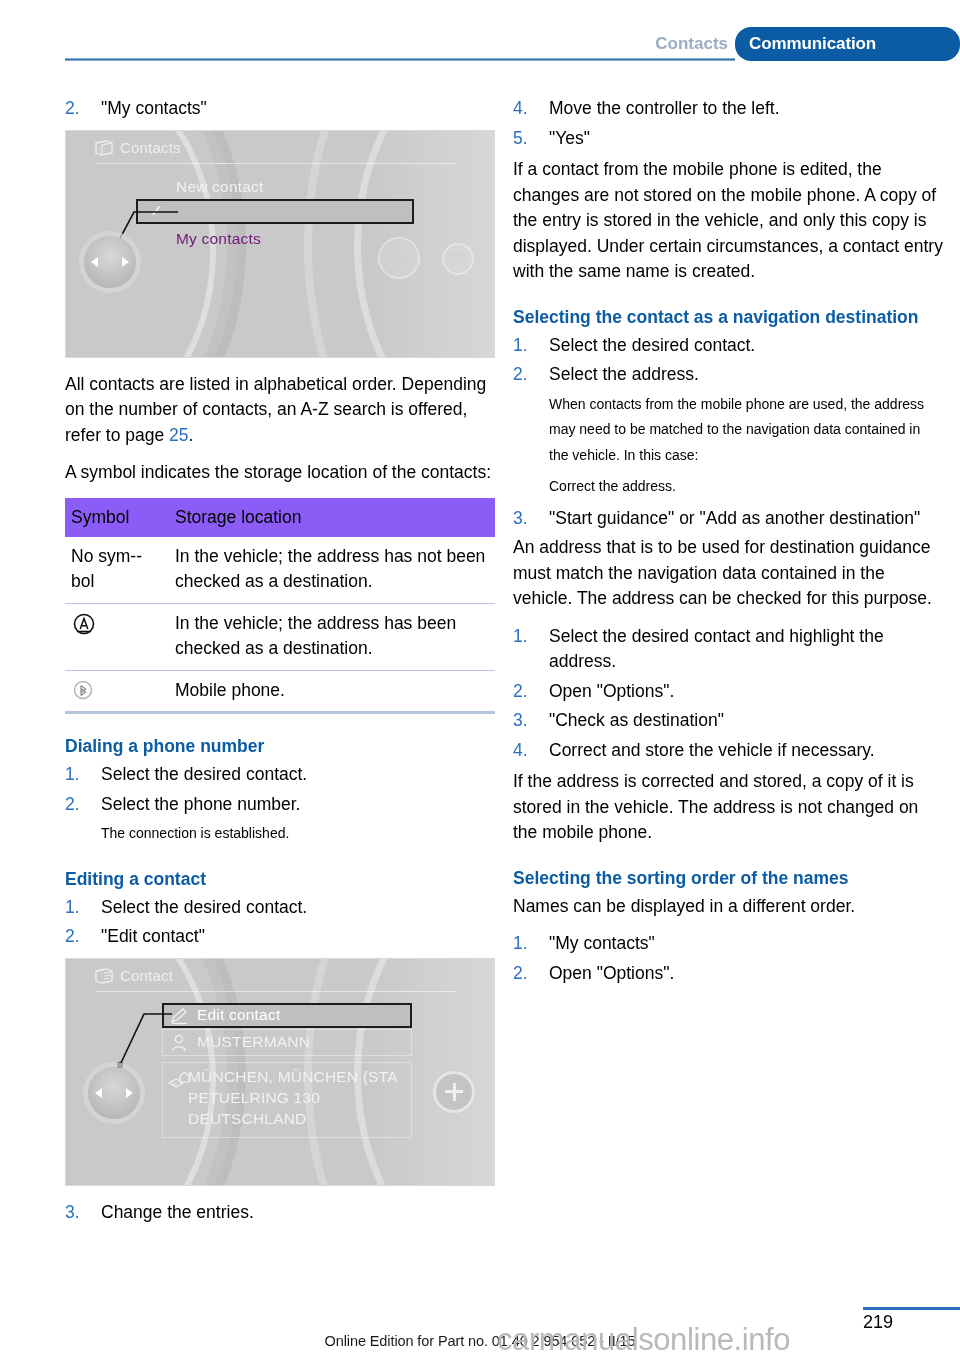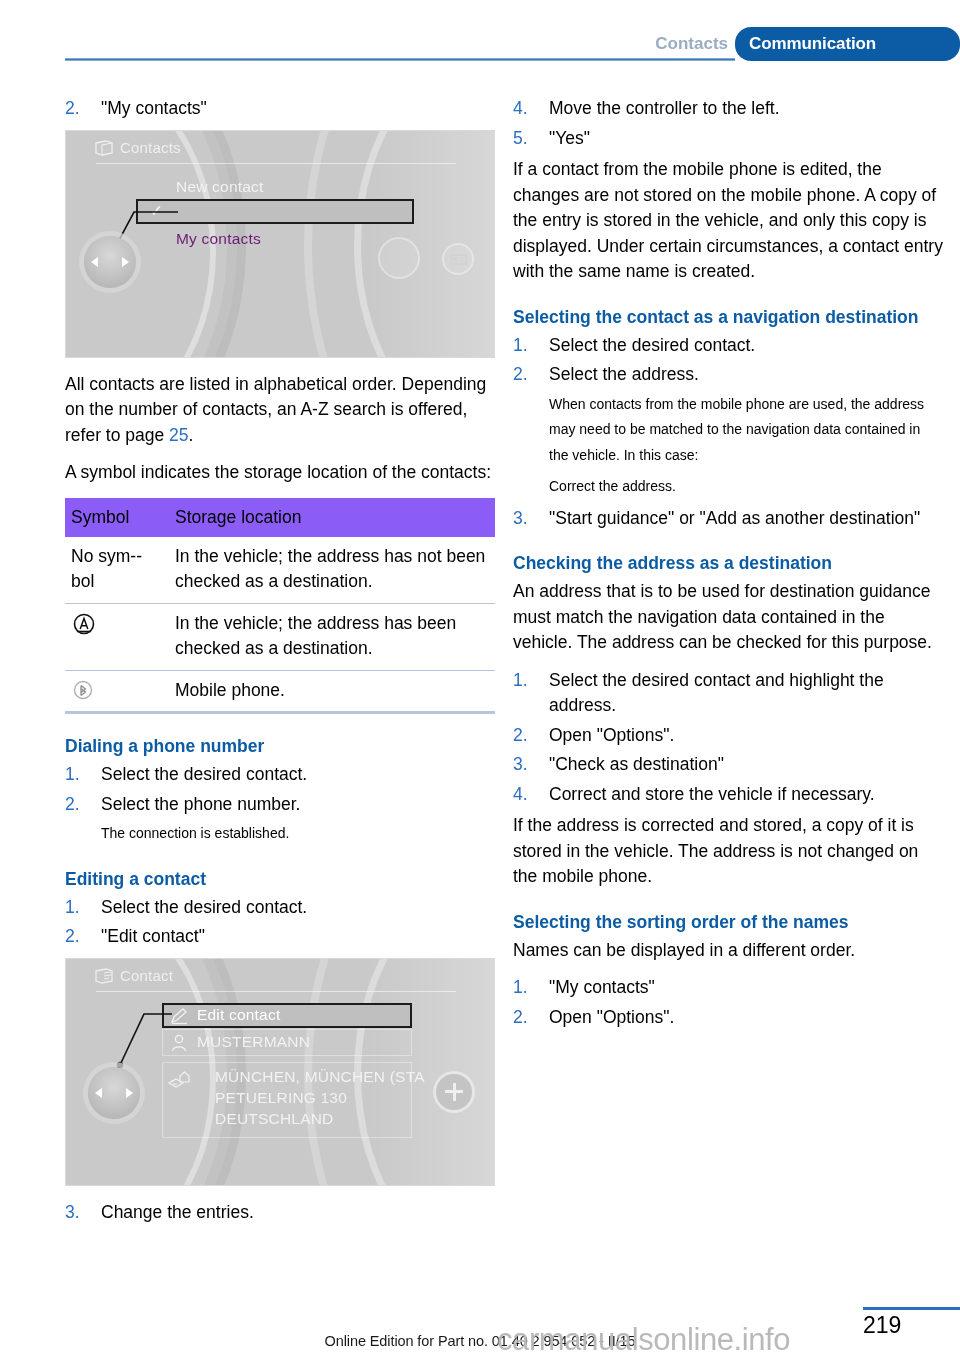--- a/index.html
+++ b/index.html
@@ -156,21 +156,21 @@
     color: #f2f2f2; font-size: 15.5px; line-height: 21px;
   }
 
   
   .footer-rule {
     position: absolute; left: 863px; top: 1307px; width: 97px; height: 3px;
     background: #2a6fc0;
   }
   .page-num {
     position: absolute; left: 863px; top: 1312px; width: 78px;
-    text-align: left; font-size: 23px; color: #000;
+    text-align: left; font-size: 18px; color: #000;
   }
   .edition {
     position: absolute; left: 0; top: 1333px; width: 960px;
     text-align: center; font-size: 14.5px; color: #1a1a1a;
     letter-spacing: -0.1px;
   }
   .watermark {
     position: absolute; left: 497px; top: 1322px;
     font-size: 31px; color: #b9b9b9; letter-spacing: -0.4px;
     white-space: nowrap; pointer-events: none;
@@ -345,21 +345,21 @@
       <div class="menu-row" style="left:131px; top:74px;">
         <span>MUSTERMANN</span>
       </div>
 
       <div class="field-box" style="left:96px; top:103px; width:250px; height:76px;"></div>
       <svg style="position:absolute; left:101px; top:108px; width:24px; height:22px;" viewBox="0 0 24 22">
         <path d="M2 16 L9 12 L16 16 L9 20 Z" fill="none" stroke="#f2f2f2" stroke-width="1.2"></path>
         <path d="M4 14 L7 14 M6 17 L10 17" stroke="#f2f2f2" stroke-width="1"></path>
         <path d="M13 9 L17.5 5 L22 9 L22 15 L13 15 Z" fill="none" stroke="#f2f2f2" stroke-width="1.2"></path>
       </svg>
-      <div class="menu-row" style="left:149px; top:107px; line-height:21px;">
+      <div class="menu-row" style="left:122px; top:107px; line-height:21px;">
         <div>MÜNCHEN, MÜNCHEN (STA</div>
         <div>PETUELRING 130</div>
         <div>DEUTSCHLAND</div>
       </div>
 
       <svg style="position:absolute; left:48px; top:52px; width:64px; height:66px;">
         <path d="M58 3 L30 3 L6 54" class="leader"></path>
         <circle cx="6" cy="54" r="3.2" fill="#111"></circle>
       </svg>
 
@@ -407,21 +407,20 @@
     </ol>
     <div class="sub-note">When contacts from the mobile phone are used, the address may need to be matched to the navigation data contained in the ve­hicle. In this case:</div>
     <div class="sub-note">Correct the address.</div>
     <ol class="steps">
       <li>
         <span class="num">3.</span>
         <span>"Start guidance" or "Add as another destination"</span>
       </li>
     </ol>
 
-    <h2 class="section">Checking the address as a destination</h2>
     <p class="body">An address that is to be used for destination guidance must match the navigation data con­tained in the vehicle. The address can be checked for this purpose.</p>
     <ol class="steps">
       <li>
         <span class="num">1.</span>
         <span>Select the desired contact and highlight the address.</span>
       </li>
       <li>
         <span class="num">2.</span>
         <span>Open "Options".</span>
       </li>

